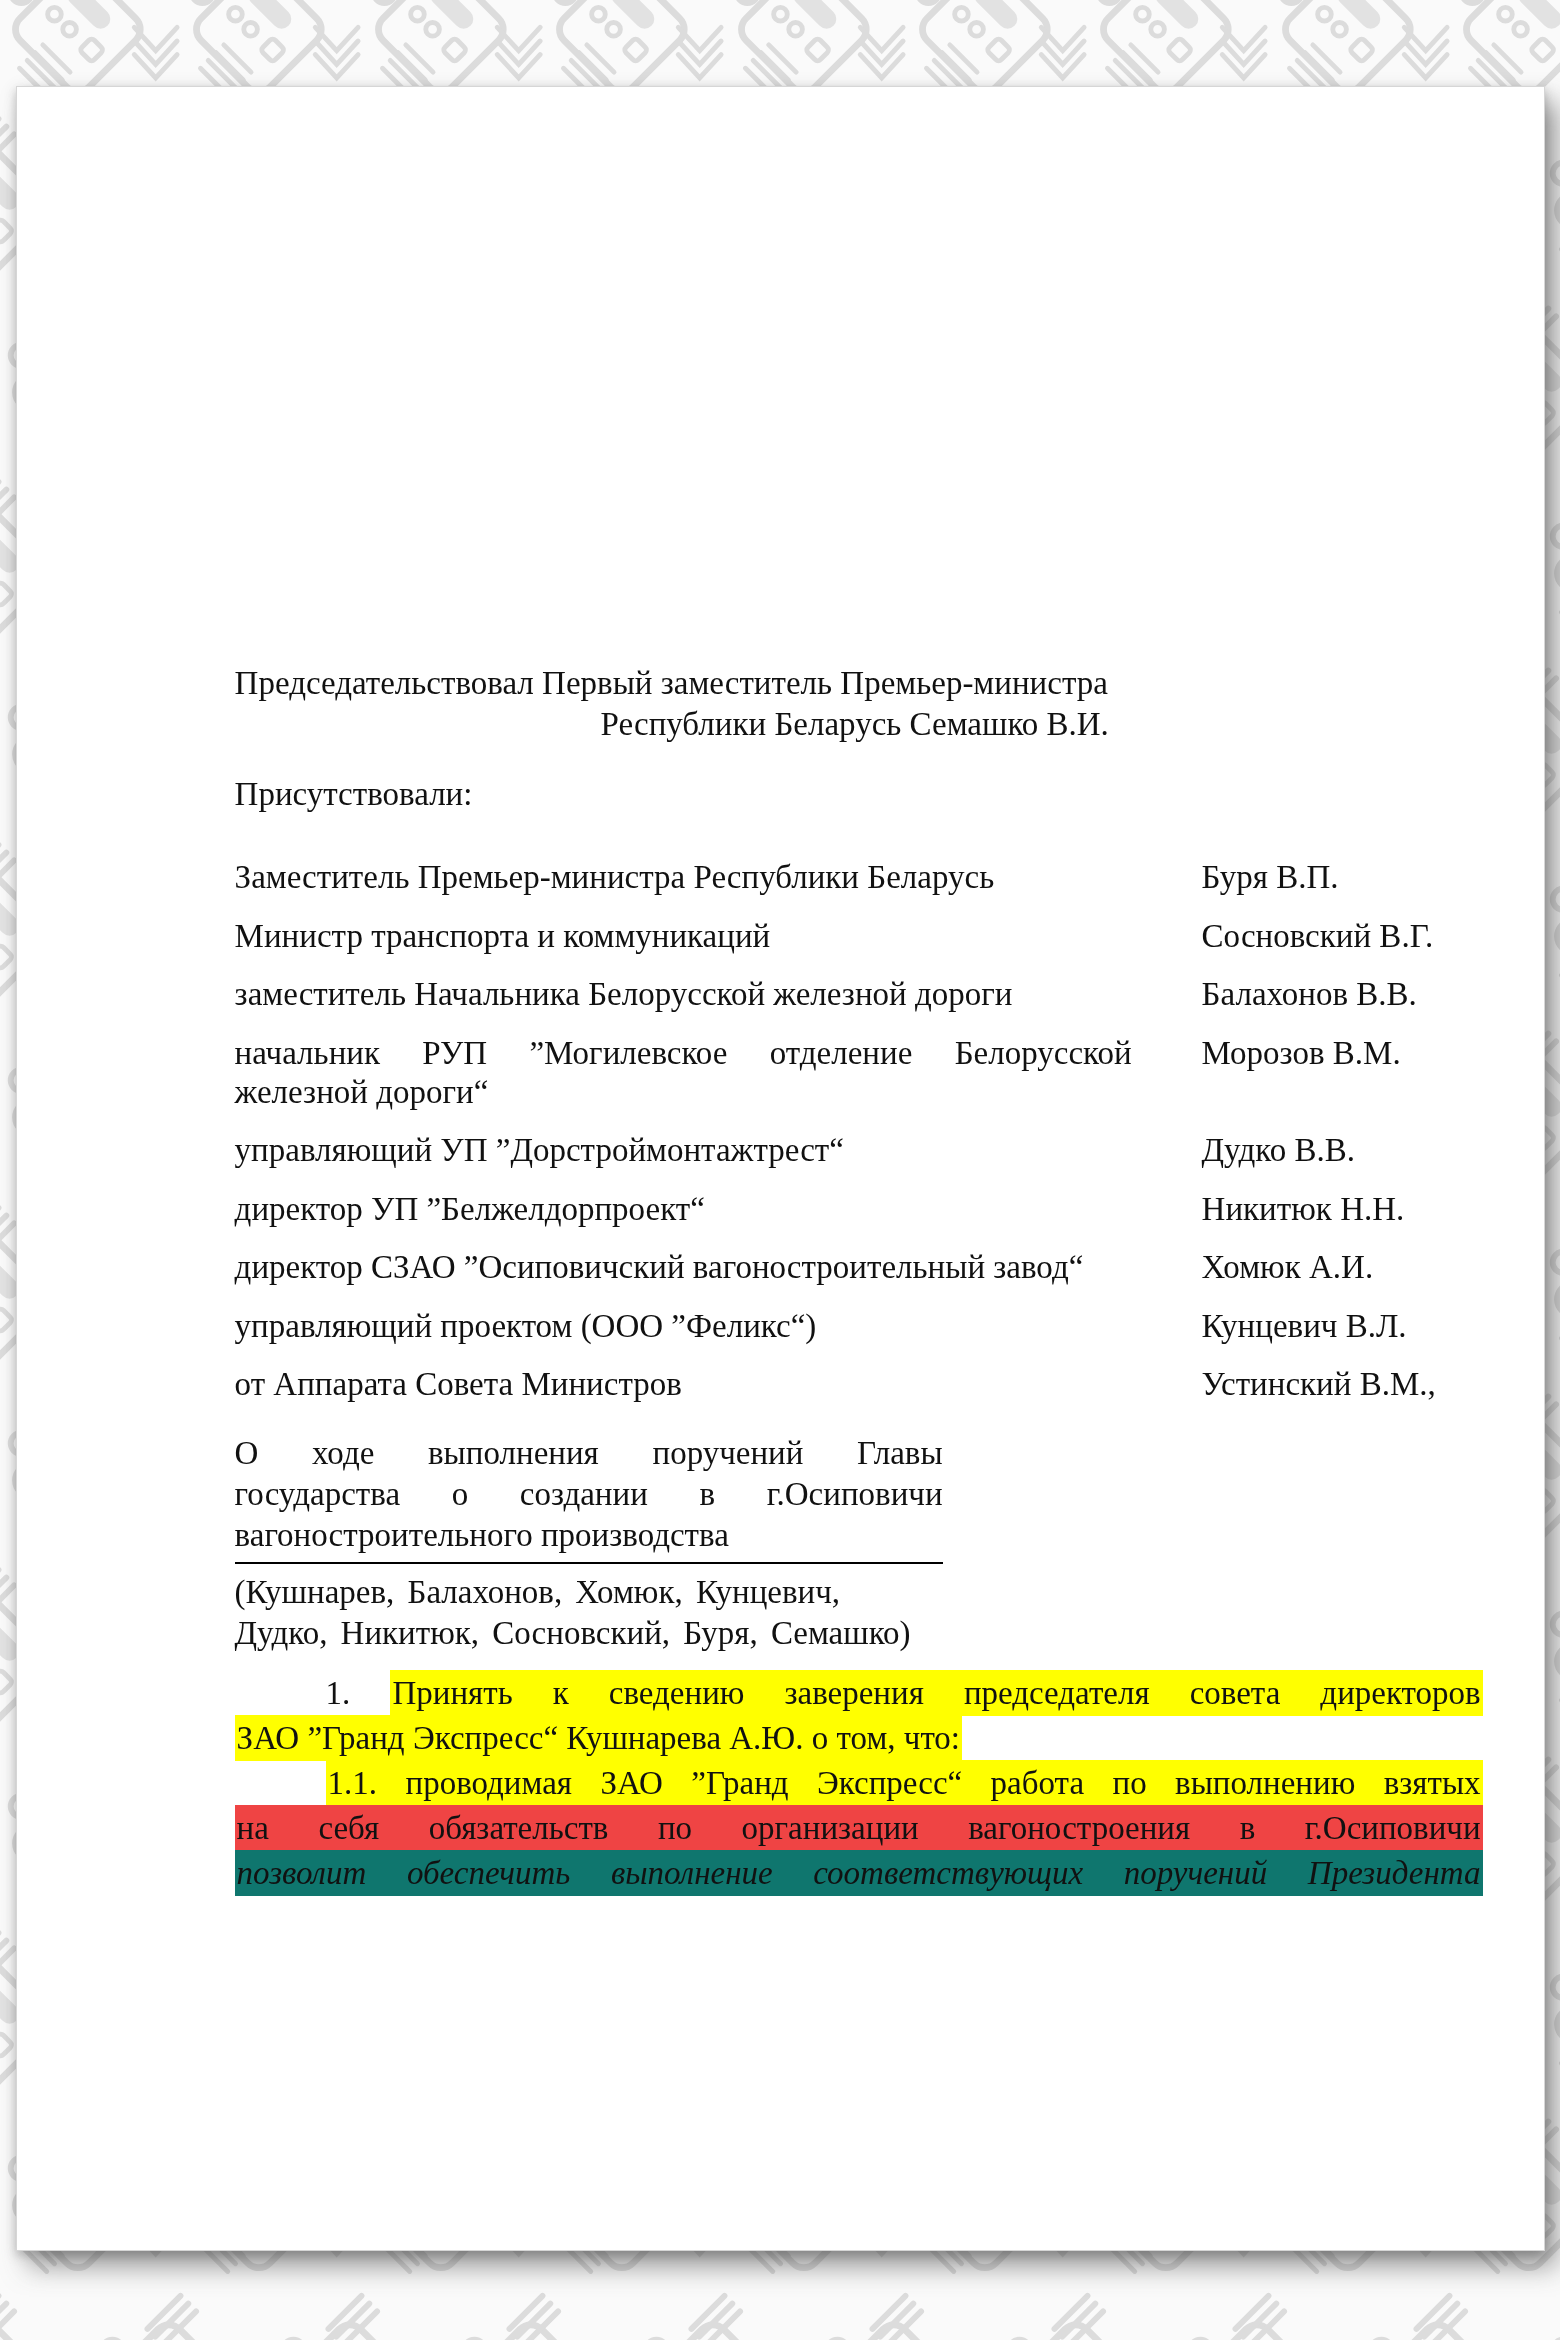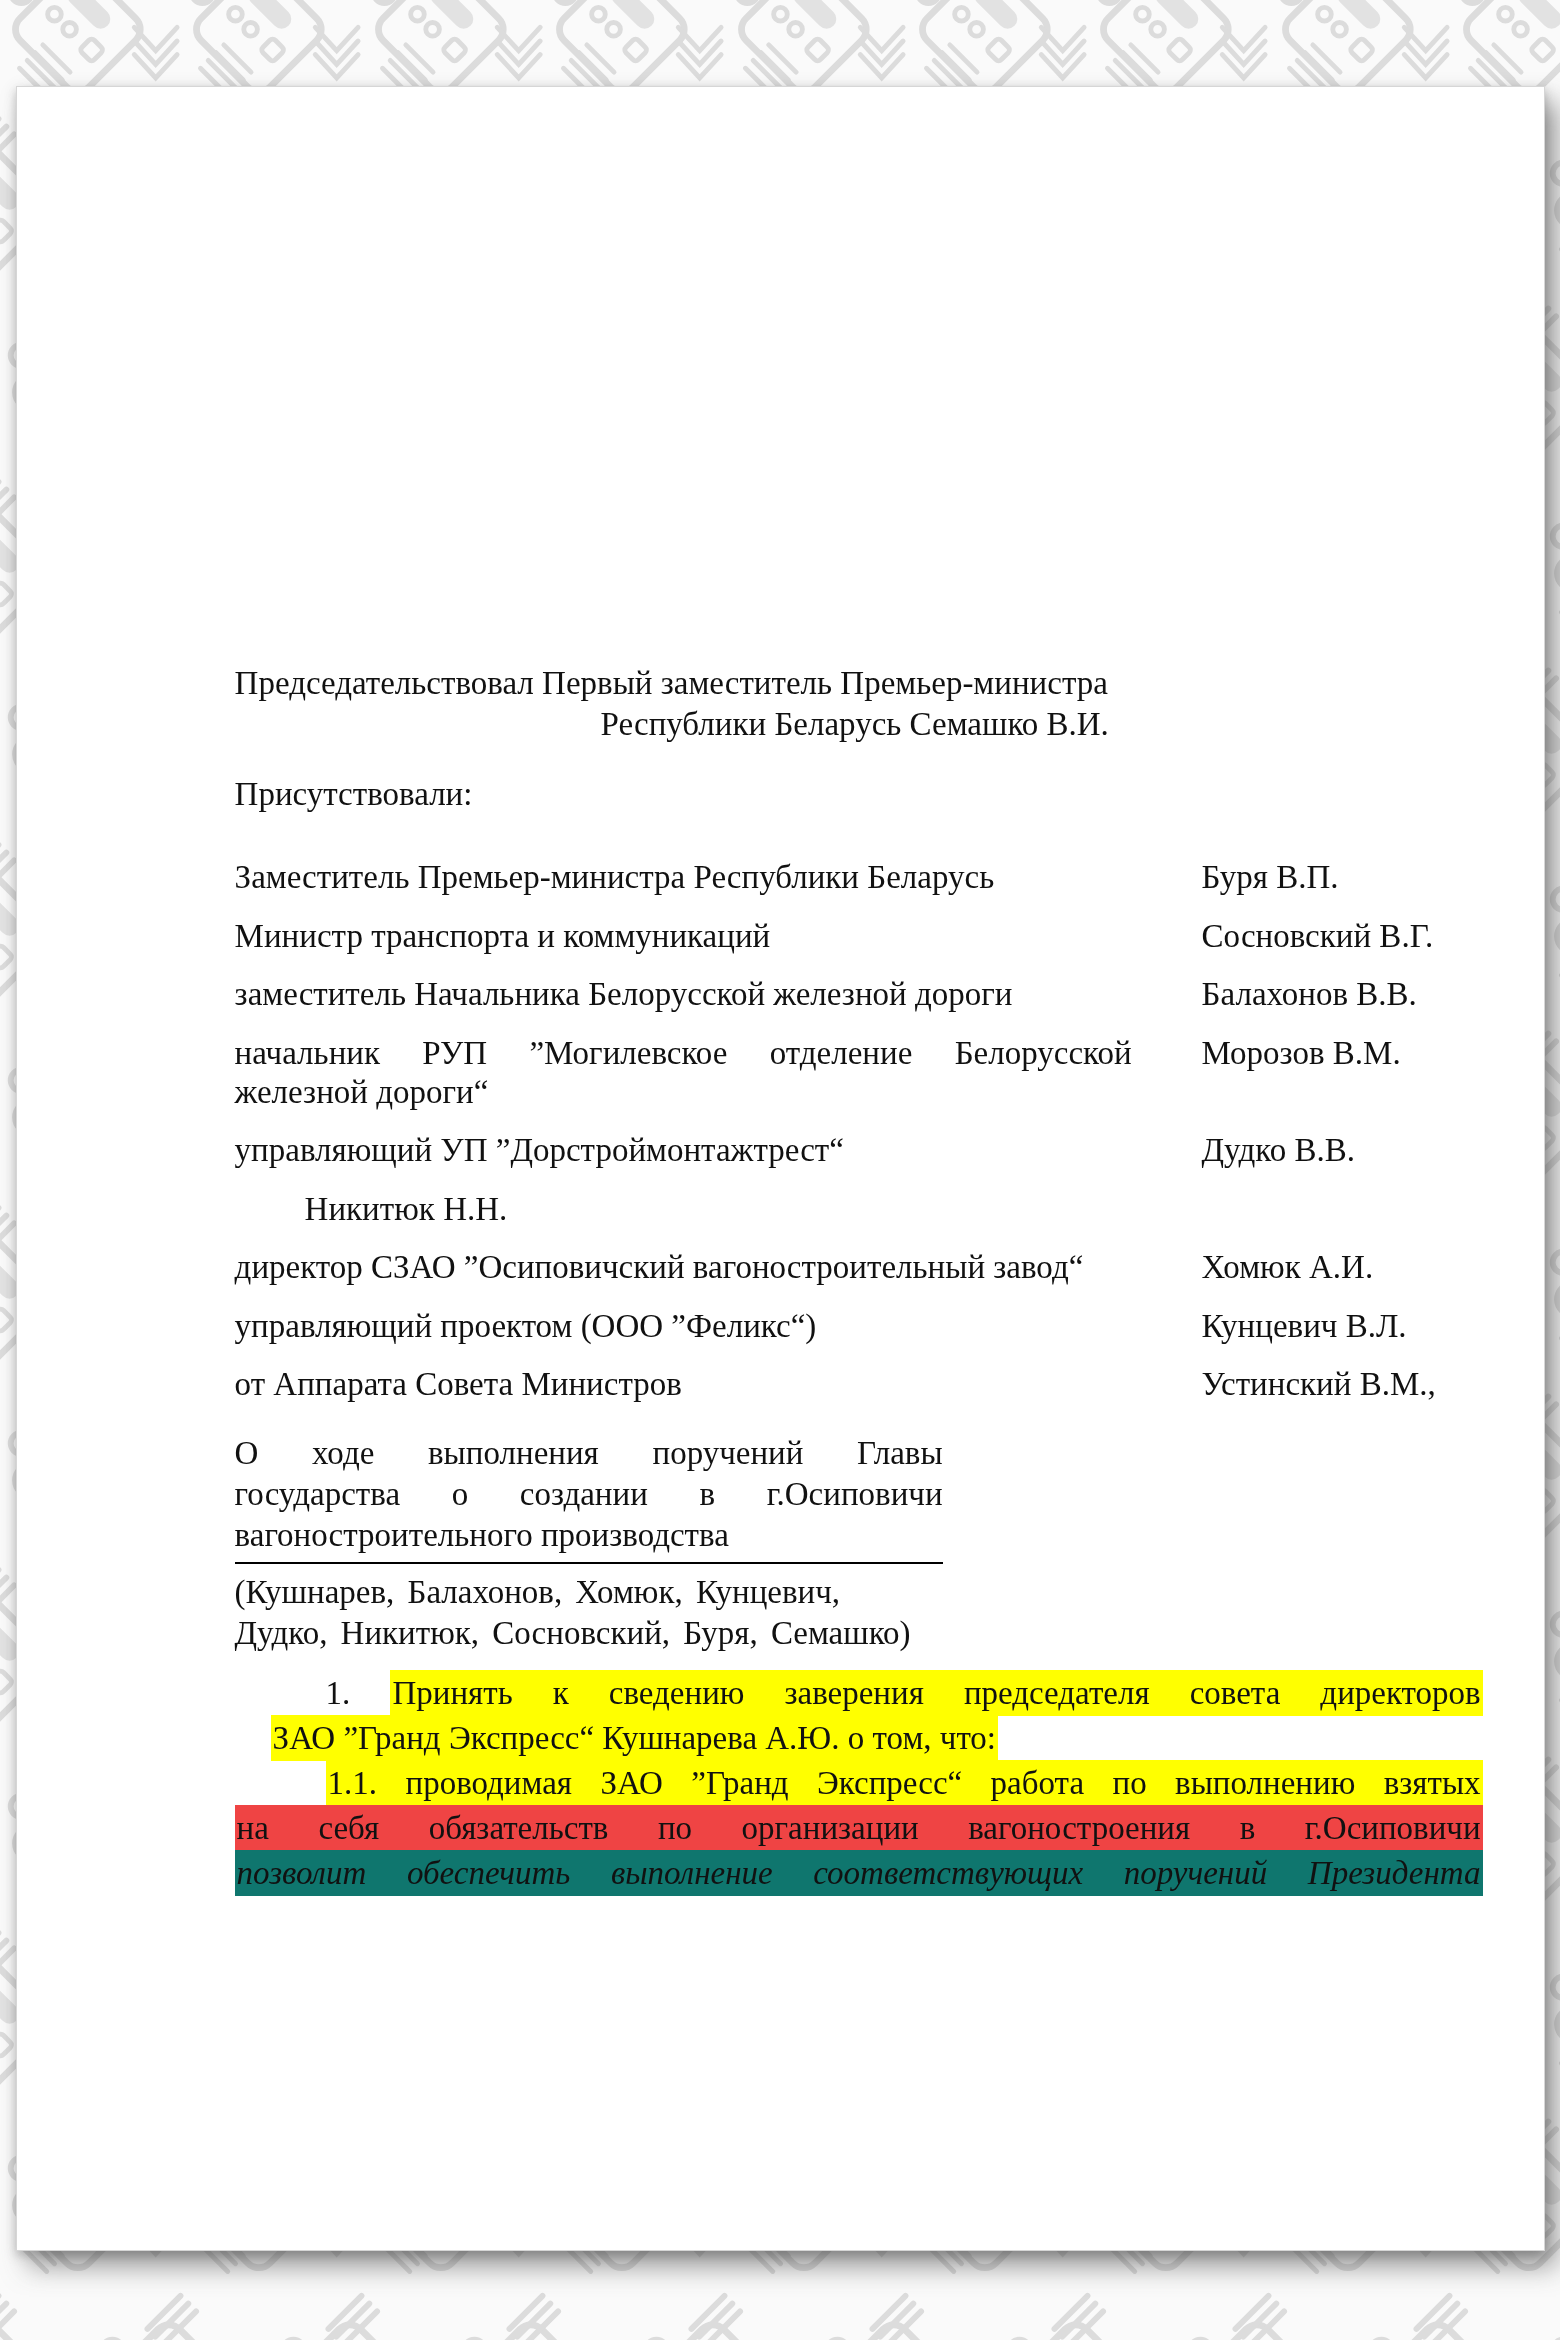--- a/index.html
+++ b/index.html
@@ -2080,20 +2080,21 @@
       <div class="name">Морозов В.М.</div>
     </div>
 
 
     <div class="row">
       <div class="role">управляющий УП ”Дорстроймонтажтрест“</div>
       <div class="name">Дудко В.В.</div>
     </div>
 
     <div class="row">
+      <div class="role">директор УП ”Белжелдорпроект“</div>
       <div class="name">Никитюк Н.Н.</div>
     </div>
 
 
     <div class="row">
       <div class="role">директор СЗАО ”Осиповичский вагоностроительный завод“</div>
       <div class="name">Хомюк А.И.</div>
     </div>
 
     <div class="row">
@@ -2111,20 +2112,20 @@
     <div class="s-line just">О ходе выполнения поручений Главы</div>
     <div class="s-line just">государства о создании в г.Осиповичи</div>
     <div class="s-line">вагоностроительного производства</div>
     <div class="s-rule"></div>
     <div class="p-line">(Кушнарев, Балахонов, Хомюк, Кунцевич,</div>
     <div class="p-line">Дудко, Никитюк, Сосновский, Буря, Семашко)</div>
   </div>
 
   <div class="resolution">
     <div class="r-line just indent"><span class="plain">1.</span> <span class="hl" style="background: rgb(255, 255, 0);">Принять к сведению заверения председателя совета директоров</span></div>
-    <div class="r-line"><span class="hl" style="background: rgb(255, 255, 0); margin-left: 36px;">ЗАО ”Гранд Экспресс“ Кушнарева А.Ю. о том, что:</span></div>
+    <div class="r-line"><span class="hl" style="background: rgb(255, 255, 0);">ЗАО ”Гранд Экспресс“ Кушнарева А.Ю. о том, что:</span></div>
     <div class="r-line just indent"><span class="hl" style="background: rgb(255, 255, 0);">1.1. проводимая ЗАО ”Гранд Экспресс“ работа по выполнению взятых</span></div>
     <div class="r-line just"><span class="hl" style="background: #ef4444;">на себя обязательств по организации вагоностроения в г.Осиповичи</span></div>
     <div class="r-line just"><span class="hl" style="background: #0f766e; font-style: italic;">позволит обеспечить выполнение соответствующих поручений Президента</span></div>
   </div>
 
 </div>
 
 
 </body></html>

